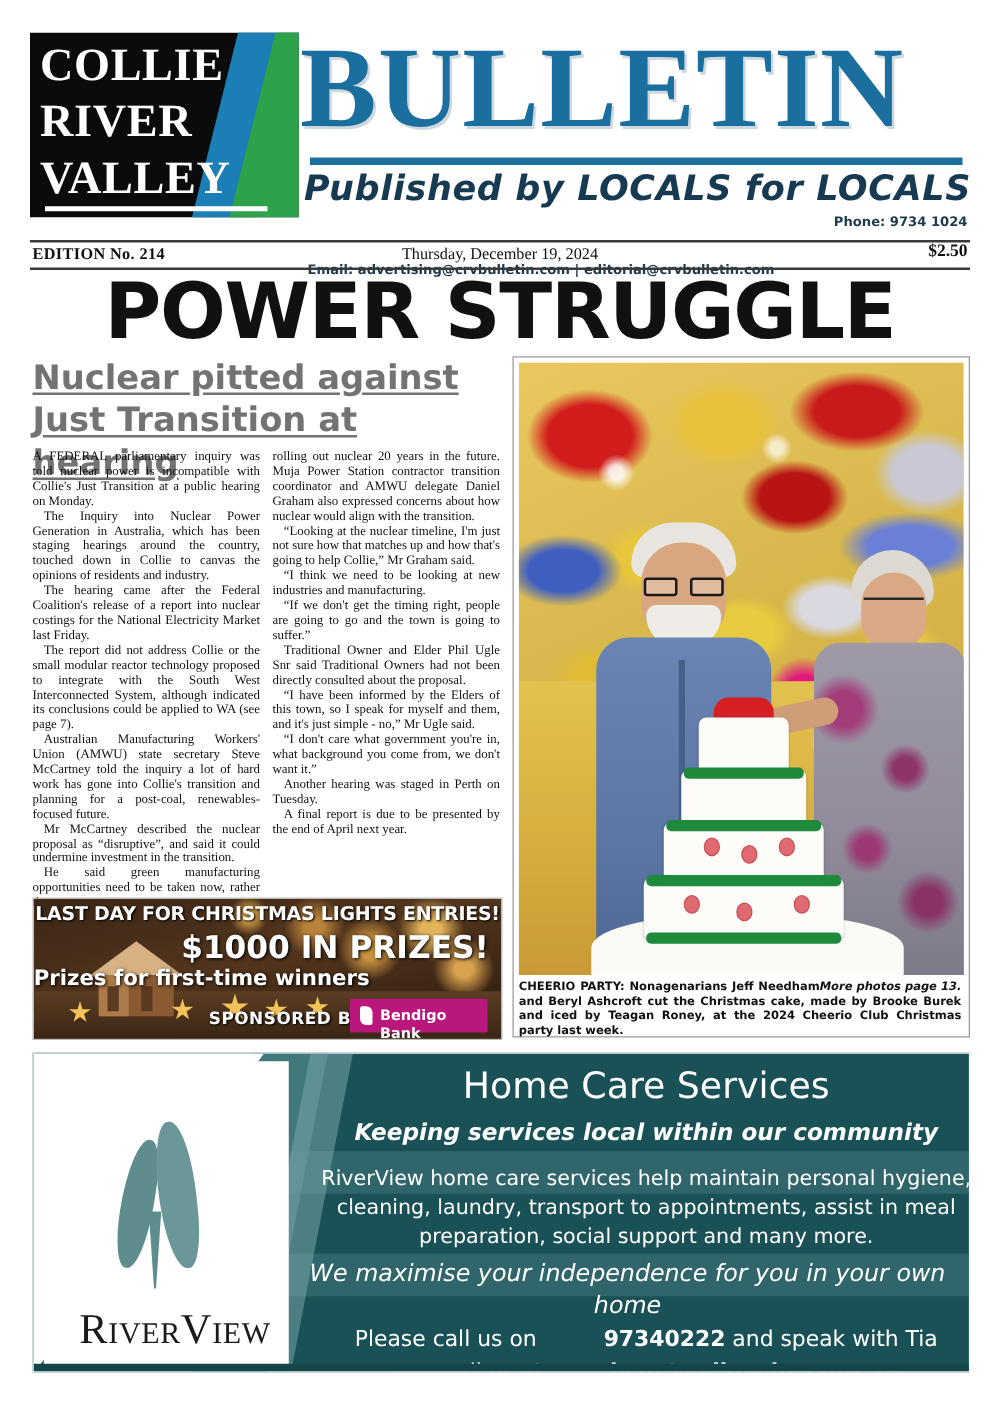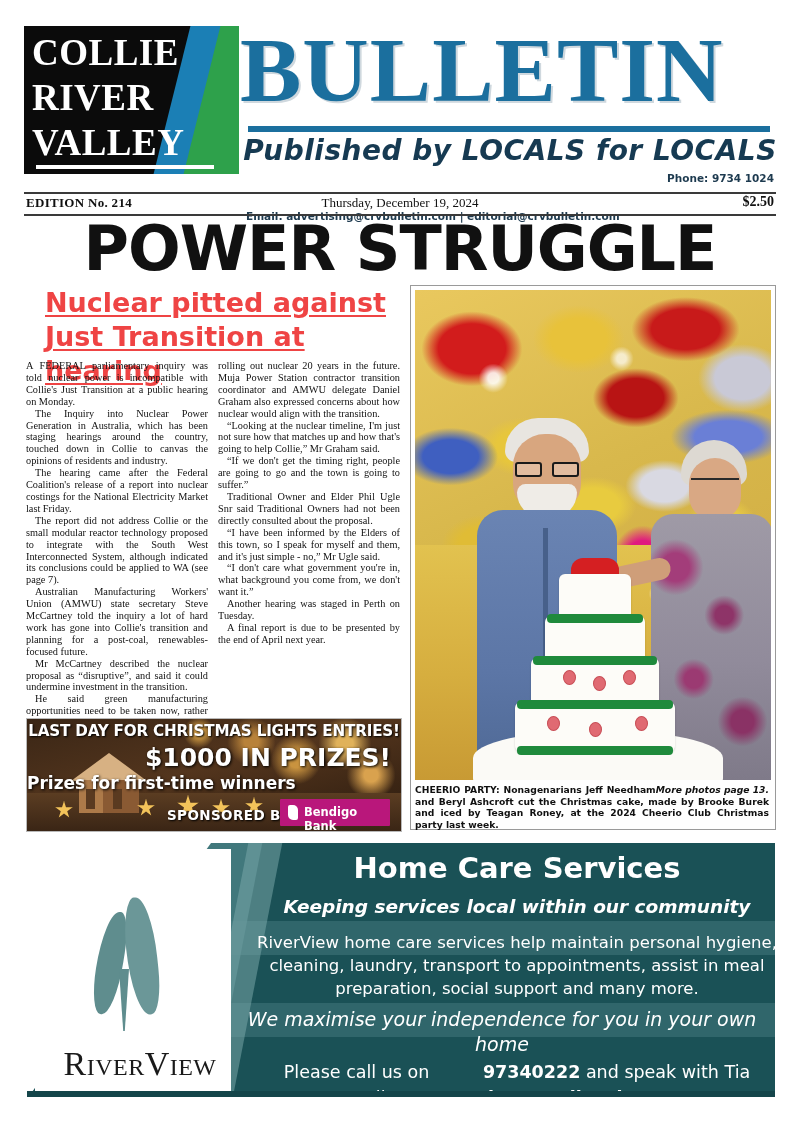--- a/index.html
+++ b/index.html
@@ -49,21 +49,21 @@
   .ed-rule-bot{position:absolute;left:24px;top:214px;width:752px;height:2px;background:#3a3a3a;}
 
   
   .headline{position:absolute;left:24px;top:216px;width:752px;text-align:center;
             font-family:"DejaVu Sans",sans-serif;font-weight:bold;
             font-size:62px;line-height:66px;letter-spacing:-1px;color:#111;}
 
   
   .subhead{position:absolute;left:26px;top:286px;width:370px;
            font-family:"DejaVu Sans",sans-serif;font-weight:bold;
-           font-size:27px;line-height:34px;color:#ef4444;margin-left:19px;}
+           font-size:27px;line-height:34px;color:#737373;}
   .subhead span{text-decoration:underline;text-underline-offset:3px;}
 
   
   .col{position:absolute;top:360px;width:182px;
        font-family:"Liberation Serif",serif;font-size:10.3px;line-height:11.9px;
        text-align:justify;color:#111;}
   .col1{left:26px;}
   .col2{left:218px;}
   .col p{margin:0;text-indent:9px;}
   .col p.lead{text-indent:0;}
@@ -210,21 +210,21 @@
   .leafL{position:absolute;left:62px;top:62px;width:26px;height:104px;background:#5f8d8e;
       border-radius:60% 40% 55% 45%;transform:rotate(9deg);}
   .leafR{position:absolute;left:92px;top:48px;width:30px;height:118px;background:#6b9798;
       border-radius:45% 55% 40% 60%;transform:rotate(-6deg);}
   .leafStem{position:absolute;left:84px;top:120px;width:10px;height:62px;background:#5f8d8e;
       clip-path:polygon(0 0,100% 0,58% 100%,42% 100%);}
   .rvlogo{position:absolute;left:12px;top:196px;width:186px;text-align:center;
       font-family:"Liberation Serif",serif;font-size:34px;color:#1a1a1a;letter-spacing:0.5px;
       font-variant:small-caps;}
   .rv-title{position:absolute;left:230px;top:8px;width:520px;text-align:center;
-      font-family:"DejaVu Sans",sans-serif;font-weight:bold;font-size:29px;color:#fff;}
+      font-family:"DejaVu Sans",sans-serif;font-weight:normal;font-size:29px;color:#fff;}
   .rv-sub{position:absolute;left:230px;top:53px;width:520px;text-align:center;
       font-family:"DejaVu Sans",sans-serif;font-style:italic;font-weight:bold;
       font-size:18.5px;color:#fff;}
   .rv-body{position:absolute;left:226px;top:88px;width:528px;text-align:center;
       font-family:"DejaVu Sans",sans-serif;font-size:16.5px;line-height:23px;color:#fff;}
   .rv-max{position:absolute;left:215px;top:164px;width:520px;text-align:center;
       font-family:"DejaVu Sans",sans-serif;font-style:italic;font-size:19px;line-height:25px;color:#fff;}
   .rv-call{position:absolute;left:226px;top:216px;width:528px;text-align:center;
       font-family:"DejaVu Sans",sans-serif;font-size:17.5px;line-height:26px;color:#fff;}
   .rv-call b{font-weight:bold;margin-left:48px;}
@@ -278,20 +278,21 @@
     <p>The hearing came after the Federal Coalition's release of a report into nuclear costings for the National Electricity Market last Friday.</p>
     <p>The report did not address Collie or the small modular reactor technology proposed to integrate with the South West Interconnected System, although indicated its conclusions could be applied to WA (see page 7).</p>
     <p>Australian Manufacturing Workers' Union (AMWU) state secretary Steve McCartney told the inquiry a lot of hard work has gone into Collie's transition and planning for a post-coal, renewables-focused future.</p>
     <p>Mr McCartney described the nuclear proposal as “disruptive”, and said it could undermine investment in the transition.</p>
     <p>He said green manufacturing opportunities need to be taken now, rather than</p>
   </div>
 
   <div class="col col2">
     <p class="lead">rolling out nuclear 20 years in the future. Muja Power Station contractor transition coordinator and AMWU delegate Daniel Graham also expressed concerns about how nuclear would align with the transition.</p>
     <p>“Looking at the nuclear timeline, I'm just not sure how that matches up and how that's going to help Collie,” Mr Graham said.</p>
+    <p>“I think we need to be looking at new industries and manufacturing.</p>
     <p>“If we don't get the timing right, people are going to go and the town is going to suffer.”</p>
     <p>Traditional Owner and Elder Phil Ugle Snr said Traditional Owners had not been directly consulted about the proposal.</p>
     <p>“I have been informed by the Elders of this town, so I speak for myself and them, and it's just simple - no,” Mr Ugle said.</p>
     <p>“I don't care what government you're in, what background you come from, we don't want it.”</p>
     <p>Another hearing was staged in Perth on Tuesday.</p>
     <p>A final report is due to be presented by the end of April next year.</p>
   </div>
 
   <div class="xmas">
     <div class="xmas-floor"></div>

